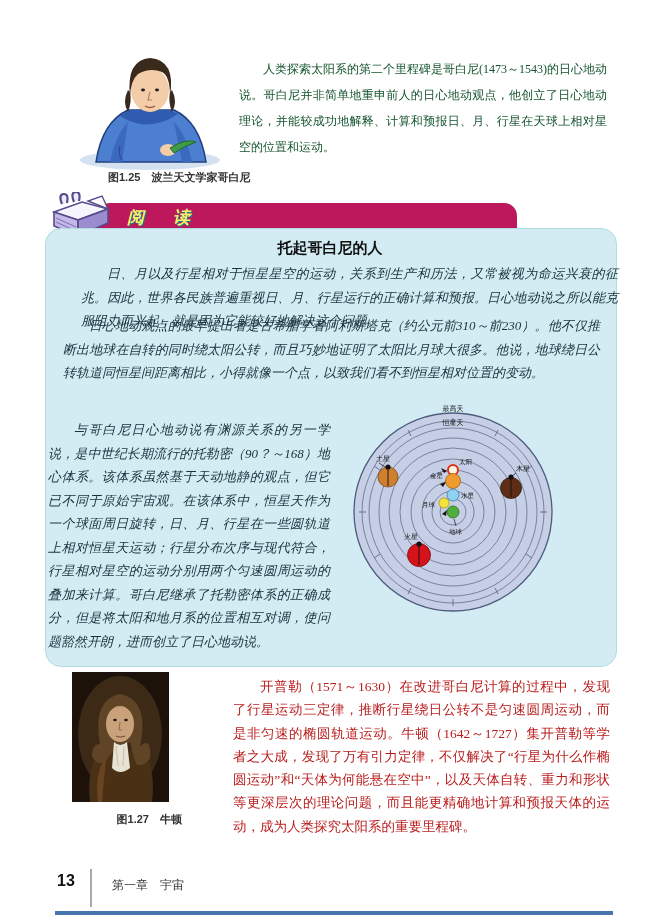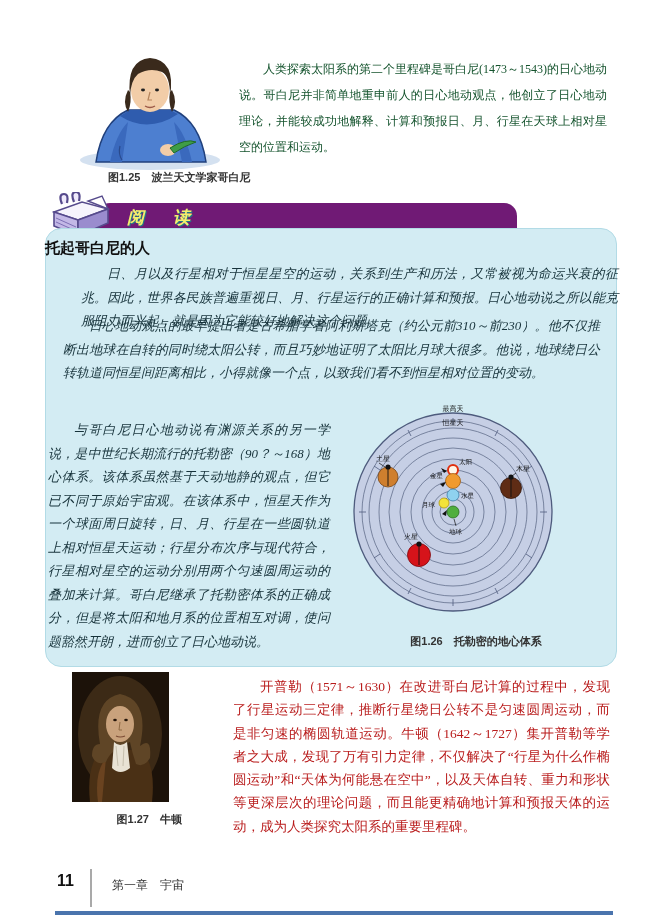--- a/index.html
+++ b/index.html
@@ -16,34 +16,34 @@
     color:#14532d;
   }
   .fig-caption{
     font-family:"Liberation Sans","DejaVu Sans",sans-serif;
     font-weight:bold;font-size:11px;color:#333;
   }
   .cap125{left:108px;top:170px;}
   
   .reading-tab{
     left:97px;top:203px;width:420px;height:26px;
-    background:#701a75;border-radius:13px 13px 0 0;
+    background:#be185d;border-radius:13px 13px 0 0;
   }
   .reading-tab-label{
     position:absolute;left:30px;top:3px;
     font-family:"Liberation Sans","DejaVu Sans",sans-serif;
     font-weight:bold;font-style:italic;font-size:17px;color:#f4ef6d;
     letter-spacing:6px;text-shadow:1px 1px 0 #1d7a86;
   }
   .reading-box{
     left:45px;top:228px;width:570px;height:437px;
     background:#d3ecf3;border:1px solid #b2dbe6;border-radius:16px;
   }
   .reading-title{
-    left:45px;top:239px;width:570px;text-align:left;
+    left:45px;top:239px;width:570px;text-align:center;
     font-size:15px;font-weight:bold;color:#111;
   }
   .reading-par{
     font-size:13px;line-height:23.5px;text-indent:2em;text-align:justify;
     font-style:italic;color:#16323a;
   }
   .rp1{left:81px;top:262px;width:537px;}
   .rp2{left:63px;top:314px;width:537px;}
   .rp3{left:48px;top:418px;width:282px;}
   .diagram-wrap{left:346px;top:398px;width:260px;}
@@ -174,37 +174,36 @@
     <path d="M95,103 L101,100 L99,106 Z" fill="#111"></path>
 
     <circle cx="98" cy="105" r="5" fill="#f3e33a" stroke="#b09a10" stroke-width="0.8"></circle>
     <text x="76" y="109" font-size="6.5" fill="#111">月球</text>
     <path d="M96,116 L101,112 L100,118 Z" fill="#111"></path>
 
     <circle cx="107" cy="114" r="6" fill="#4fae3e" stroke="#2a6e20" stroke-width="0.8"></circle>
     <line x1="108" y1="121" x2="110" y2="128" stroke="#111" stroke-width="0.7"></line>
     <text x="103" y="136" font-size="6.5" fill="#111">地球</text>
   </svg>
-  <div class="fig-caption cap126">图1.26　托勒密的地心体系</div>
 </div>
 
 <svg class="abs newton-fig" width="97" height="130" viewBox="0 0 97 130">
   <rect x="0" y="0" width="97" height="130" fill="#1c1209"></rect>
   <ellipse cx="48" cy="62" rx="42" ry="58" fill="#3c2a16"></ellipse>
   <path d="M18,130 Q14,92 30,78 L70,78 Q84,94 80,130 Z" fill="#4a3015"></path>
   <path d="M26,130 Q22,100 34,86 L30,130 Z" fill="#6a4320"></path>
   <path d="M28,72 Q20,28 48,22 Q78,28 68,74 Q80,64 78,86 Q72,96 64,92 Q60,80 58,70 Q38,78 34,90 Q24,94 20,84 Q20,72 28,72 Z" fill="#5f4526"></path>
   <ellipse cx="48" cy="52" rx="14" ry="18" fill="#c9a27c"></ellipse>
   <ellipse cx="43" cy="48" rx="1.8" ry="1.2" fill="#241509"></ellipse>
   <ellipse cx="54" cy="48" rx="1.8" ry="1.2" fill="#241509"></ellipse>
   <path d="M48,50 L47,58 L50,58" fill="none" stroke="#8f6a44" stroke-width="1"></path>
   <path d="M44,64 Q48,66 53,64" fill="none" stroke="#7a4a33" stroke-width="1.1"></path>
   <path d="M42,70 Q48,76 55,70 L58,96 Q48,104 40,96 Z" fill="#e8e2d4"></path>
   <path d="M44,74 L46,94 M52,74 L51,94" stroke="#bdb5a2" stroke-width="0.8"></path>
 </svg>
 <div class="abs fig-caption cap127">图1.27　牛顿</div>
 
 <div class="abs kepler-text">开普勒（1571～1630）在改进哥白尼计算的过程中，发现了行星运动三定律，推断行星绕日公转不是匀速圆周运动，而是非匀速的椭圆轨道运动。牛顿（1642～1727）集开普勒等学者之大成，发现了万有引力定律，不仅解决了“行星为什么作椭圆运动”和“天体为何能悬在空中”，以及天体自转、重力和形状等更深层次的理论问题，而且能更精确地计算和预报天体的运动，成为人类探究太阳系的重要里程碑。</div>
 
-<div class="abs page-number">11</div>
+<div class="abs page-number">13</div>
 <div class="abs footer-vline"></div>
 <div class="abs chapter-label">第一章　宇宙</div>
 <div class="abs bottom-rule"></div>
 
 </body></html>

